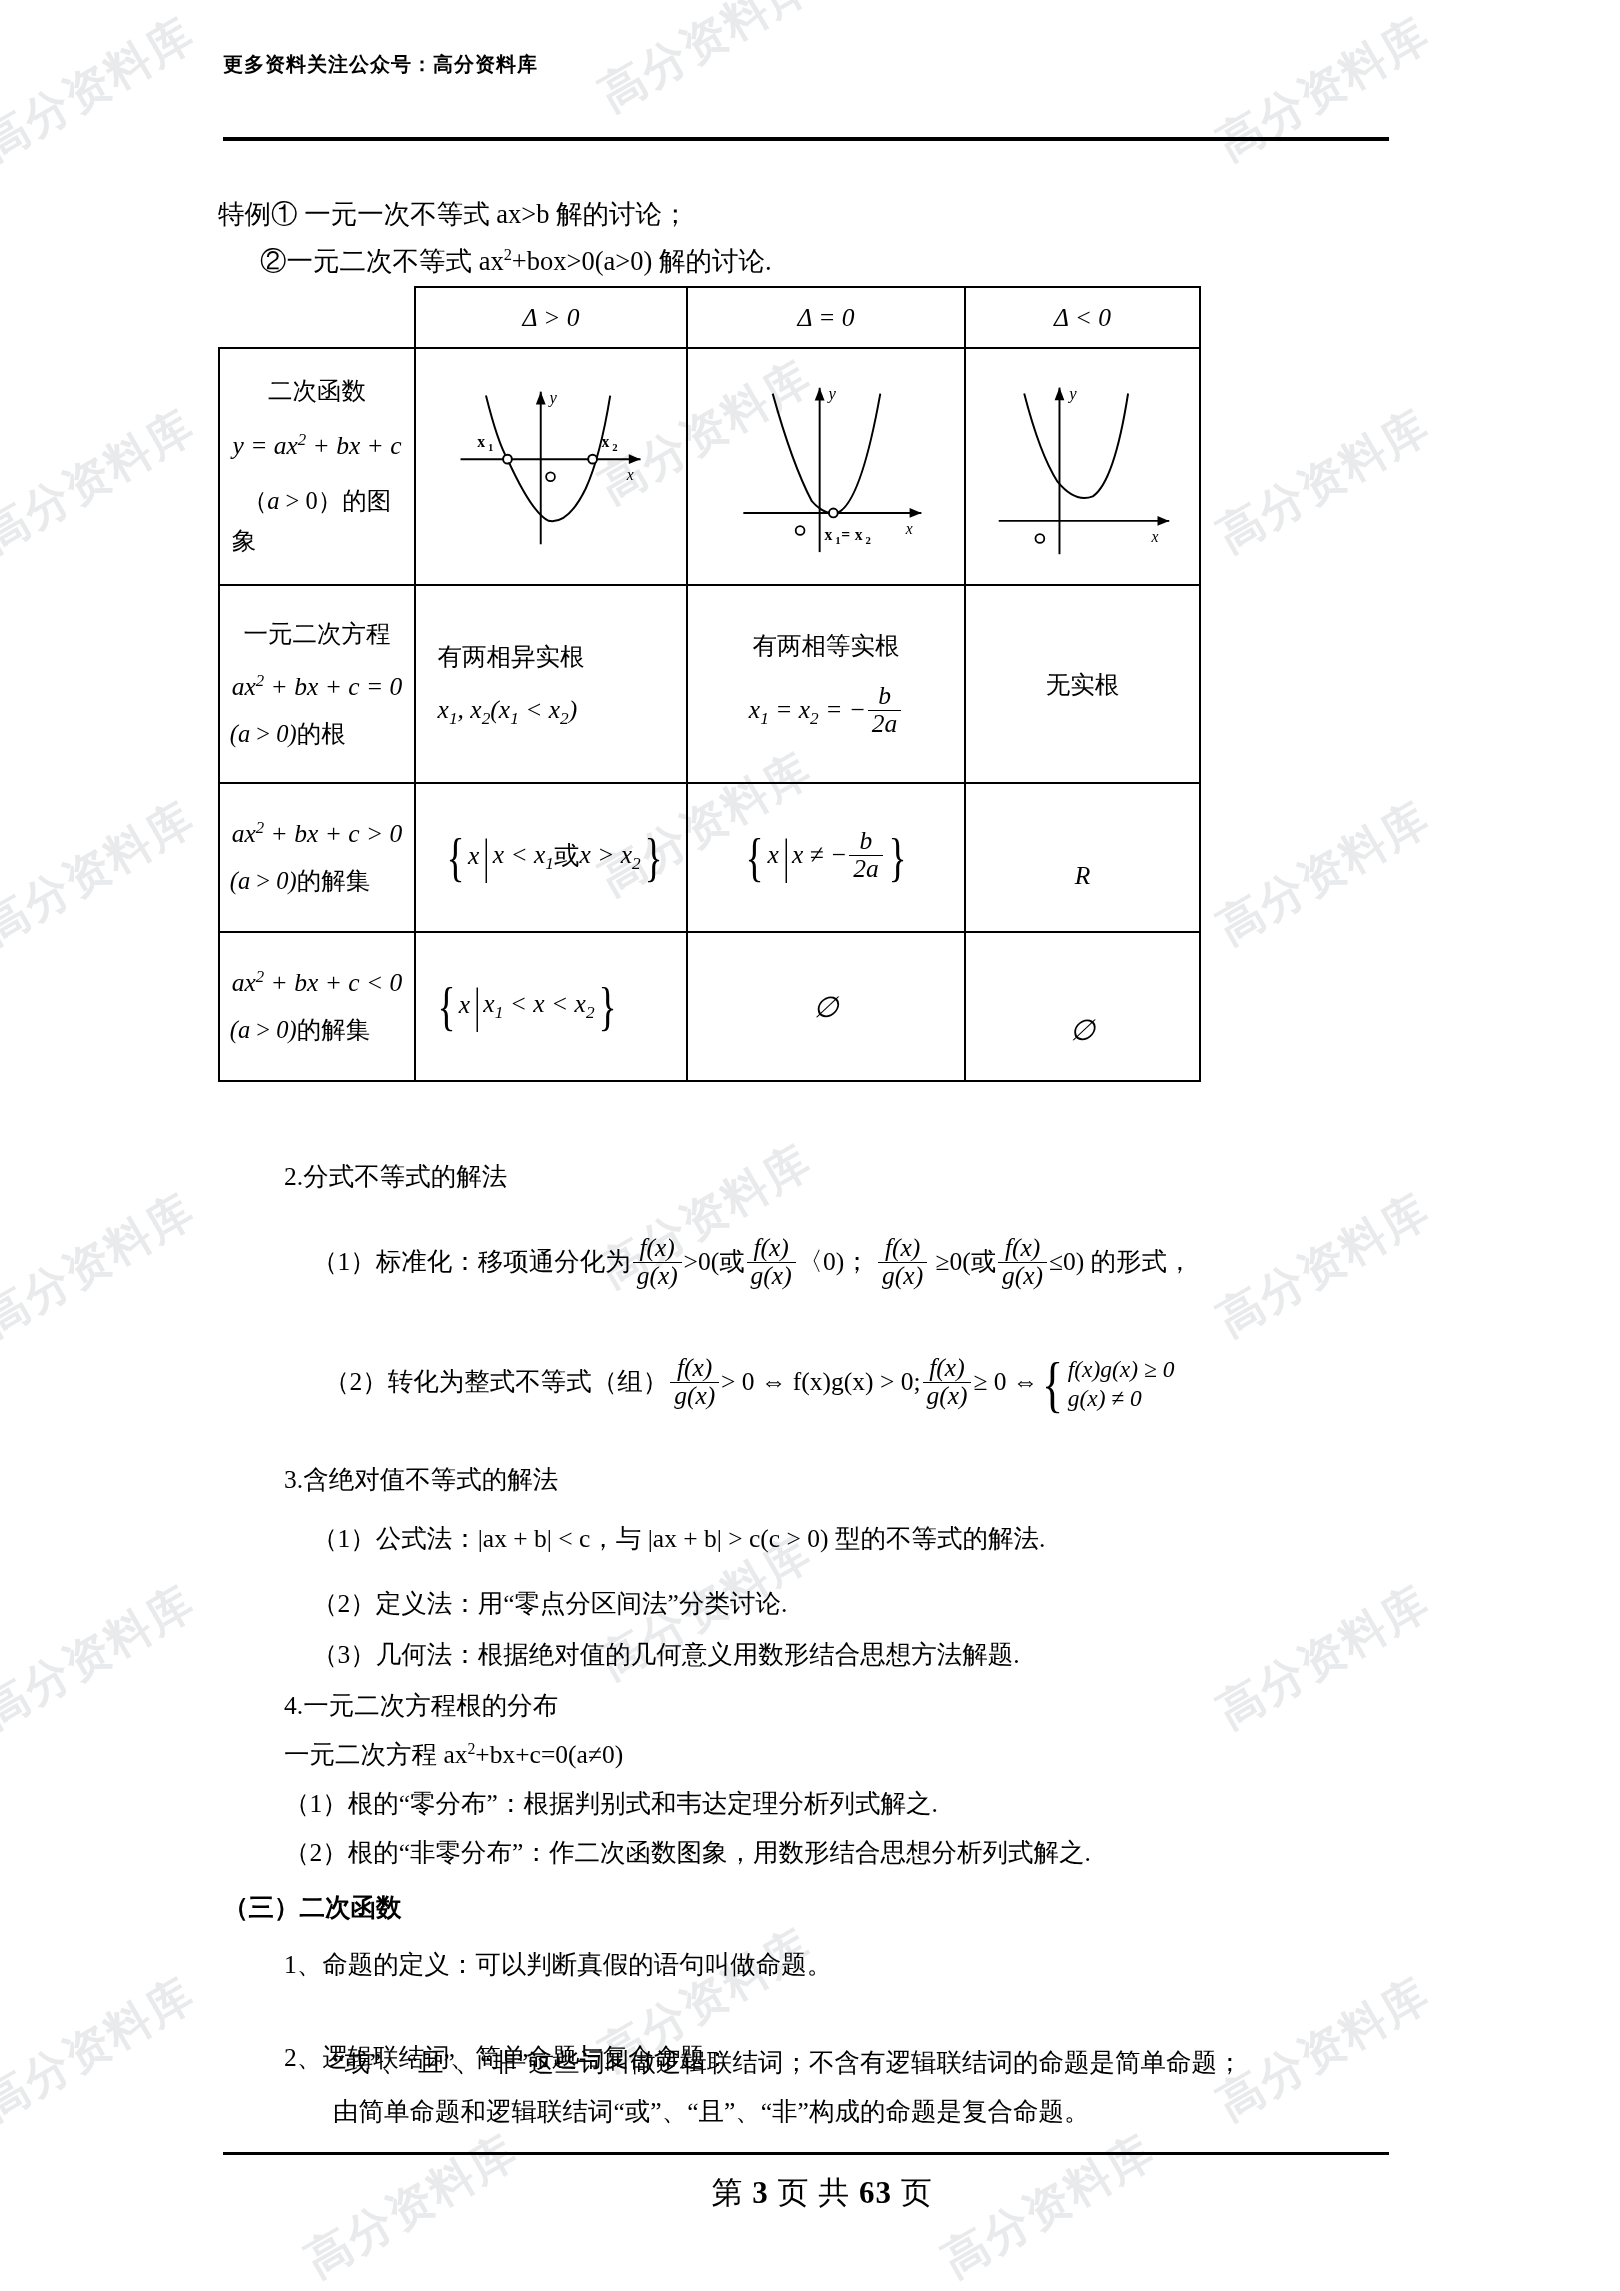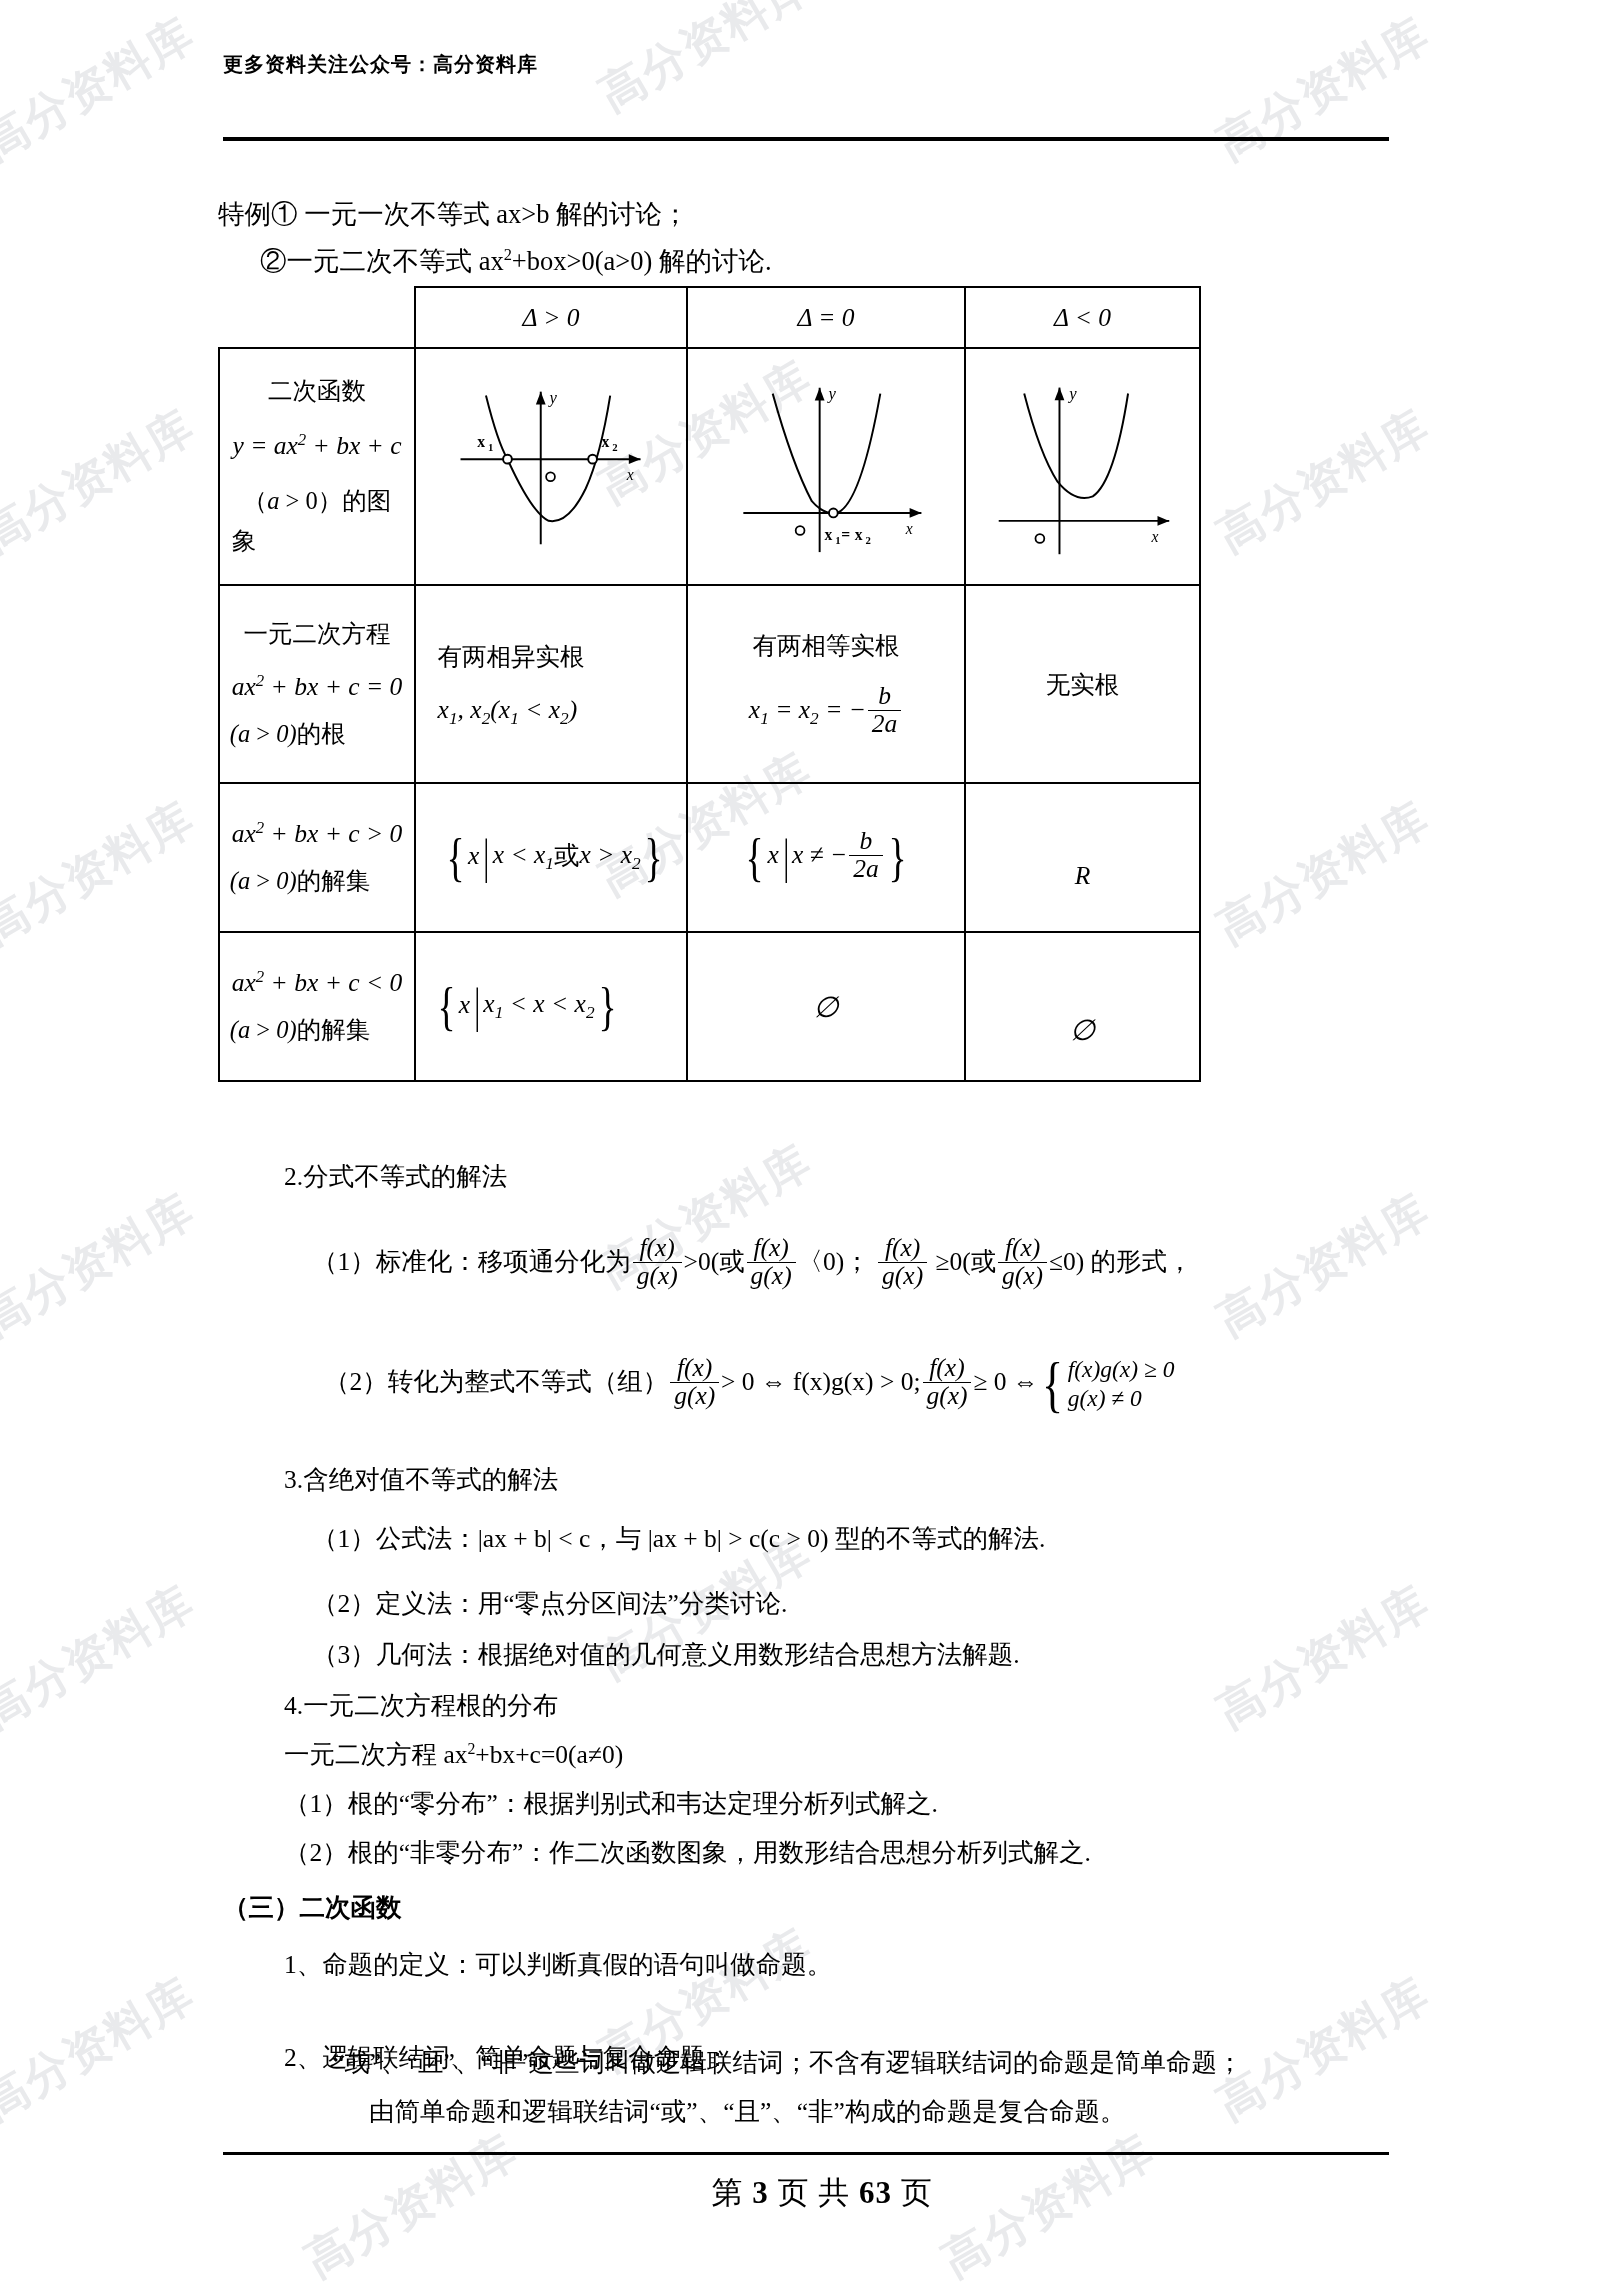--- a/index.html
+++ b/index.html
@@ -311,21 +311,21 @@
     <div class="sec" style="left:284px; top:1737px;">
       <span>一元二次方程 ax</span><sup class="sm">2</sup><span>+bx+c=0(a≠0)</span>
     </div>
     <div class="sec" style="left:284px; top:1786px;">（1）根的“零分布”：根据判别式和韦达定理分析列式解之.</div>
     <div class="sec" style="left:284px; top:1835px;">（2）根的“非零分布”：作二次函数图象，用数形结合思想分析列式解之.</div>
 
     <div class="sec secb" style="left:223px; top:1890px;">（三）二次函数</div>
     <div class="sec" style="left:284px; top:1947px;">1、命题的定义：可以判断真假的语句叫做命题。</div>
     <div class="sec" style="left:284px; top:1996px;margin-top:44px;">2、逻辑联结词、简单命题与复合命题：</div>
     <div class="sec" style="left:333px; top:2045px;">“或”、“且”、“非”这些词叫做逻辑联结词；不含有逻辑联结词的命题是简单命题；</div>
-    <div class="sec" style="left:333px; top:2094px;margin-left:36px;">由简单命题和逻辑联结词“或”、“且”、“非”构成的命题是复合命题。</div>
+    <div class="sec" style="left:333px; top:2094px;">由简单命题和逻辑联结词“或”、“且”、“非”构成的命题是复合命题。</div>
 
     <div class="footer-rule" style="top:2152px;"></div>
     <div class="footer" style="top:2172px;">
       <span>第</span>
       <b>3</b>
       <span>页 共</span>
       <b>63</b>
       <span>页</span>
     </div>
 

